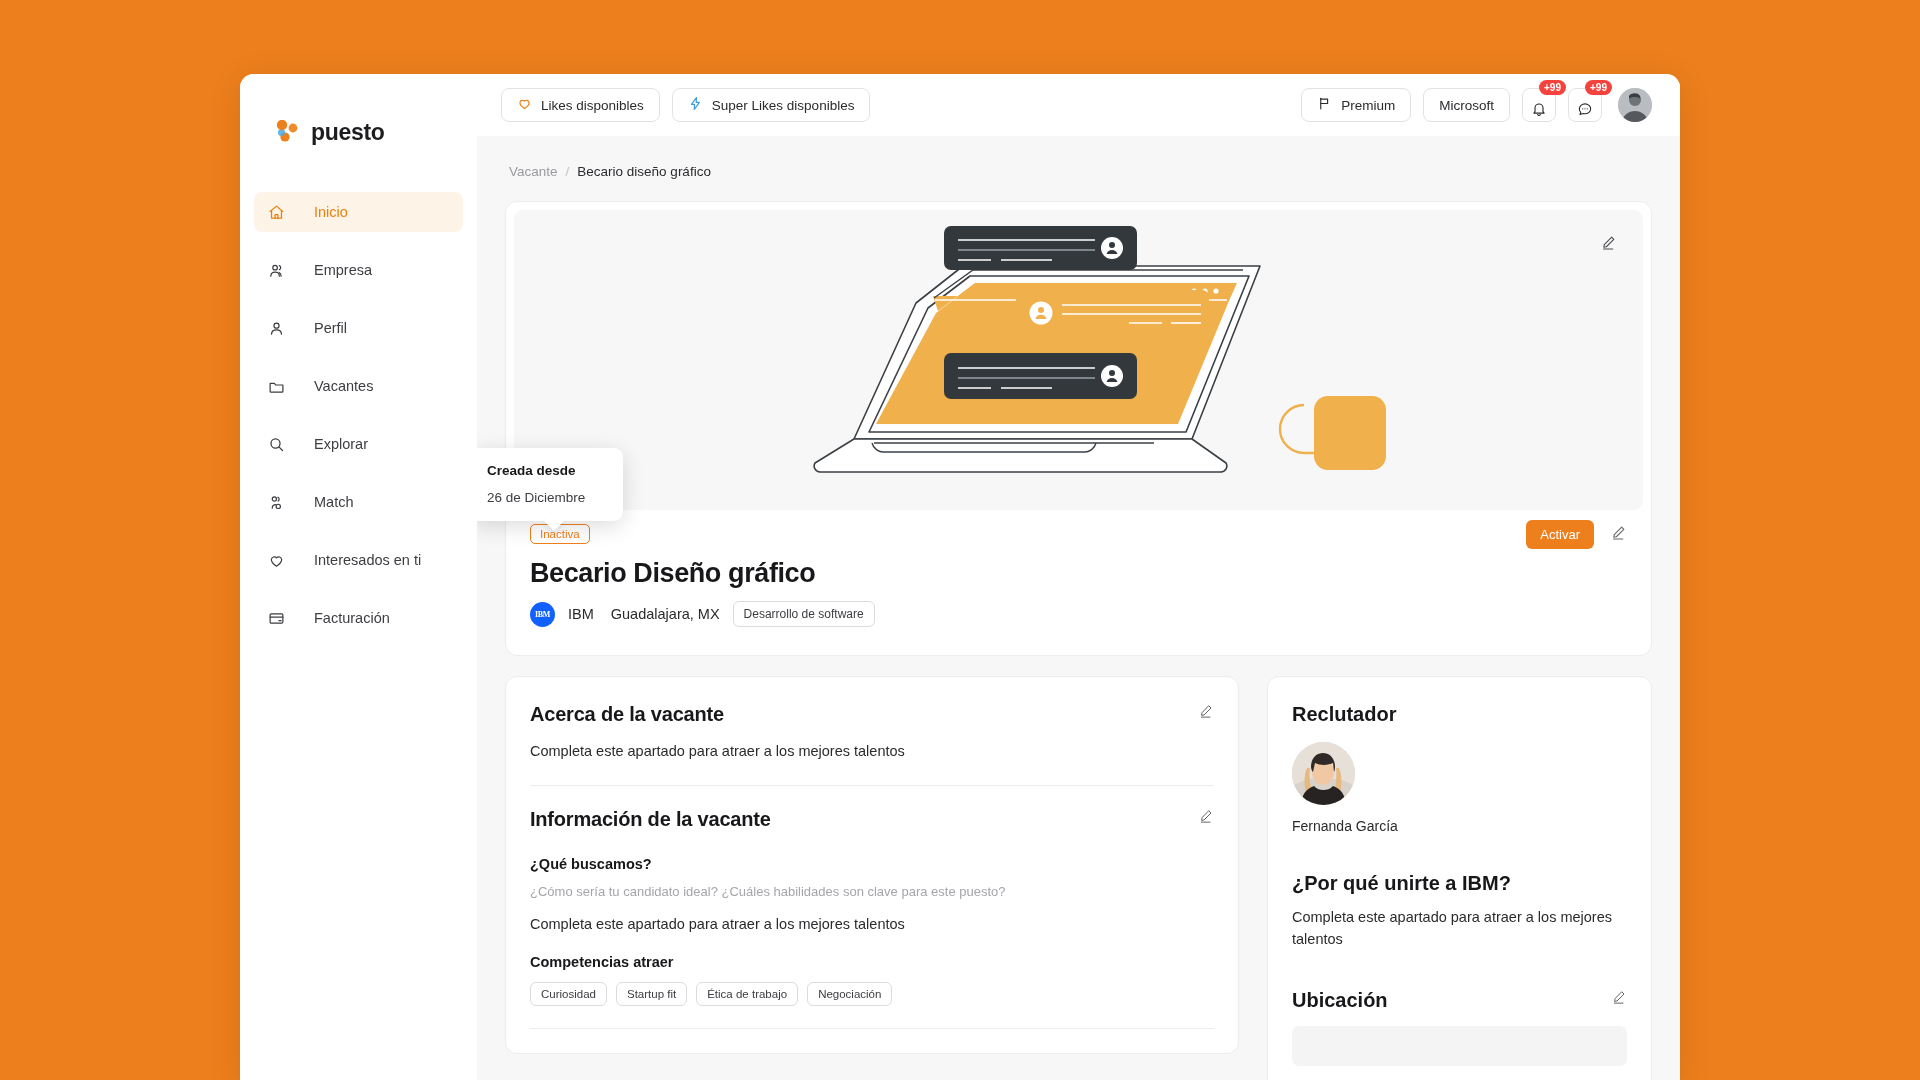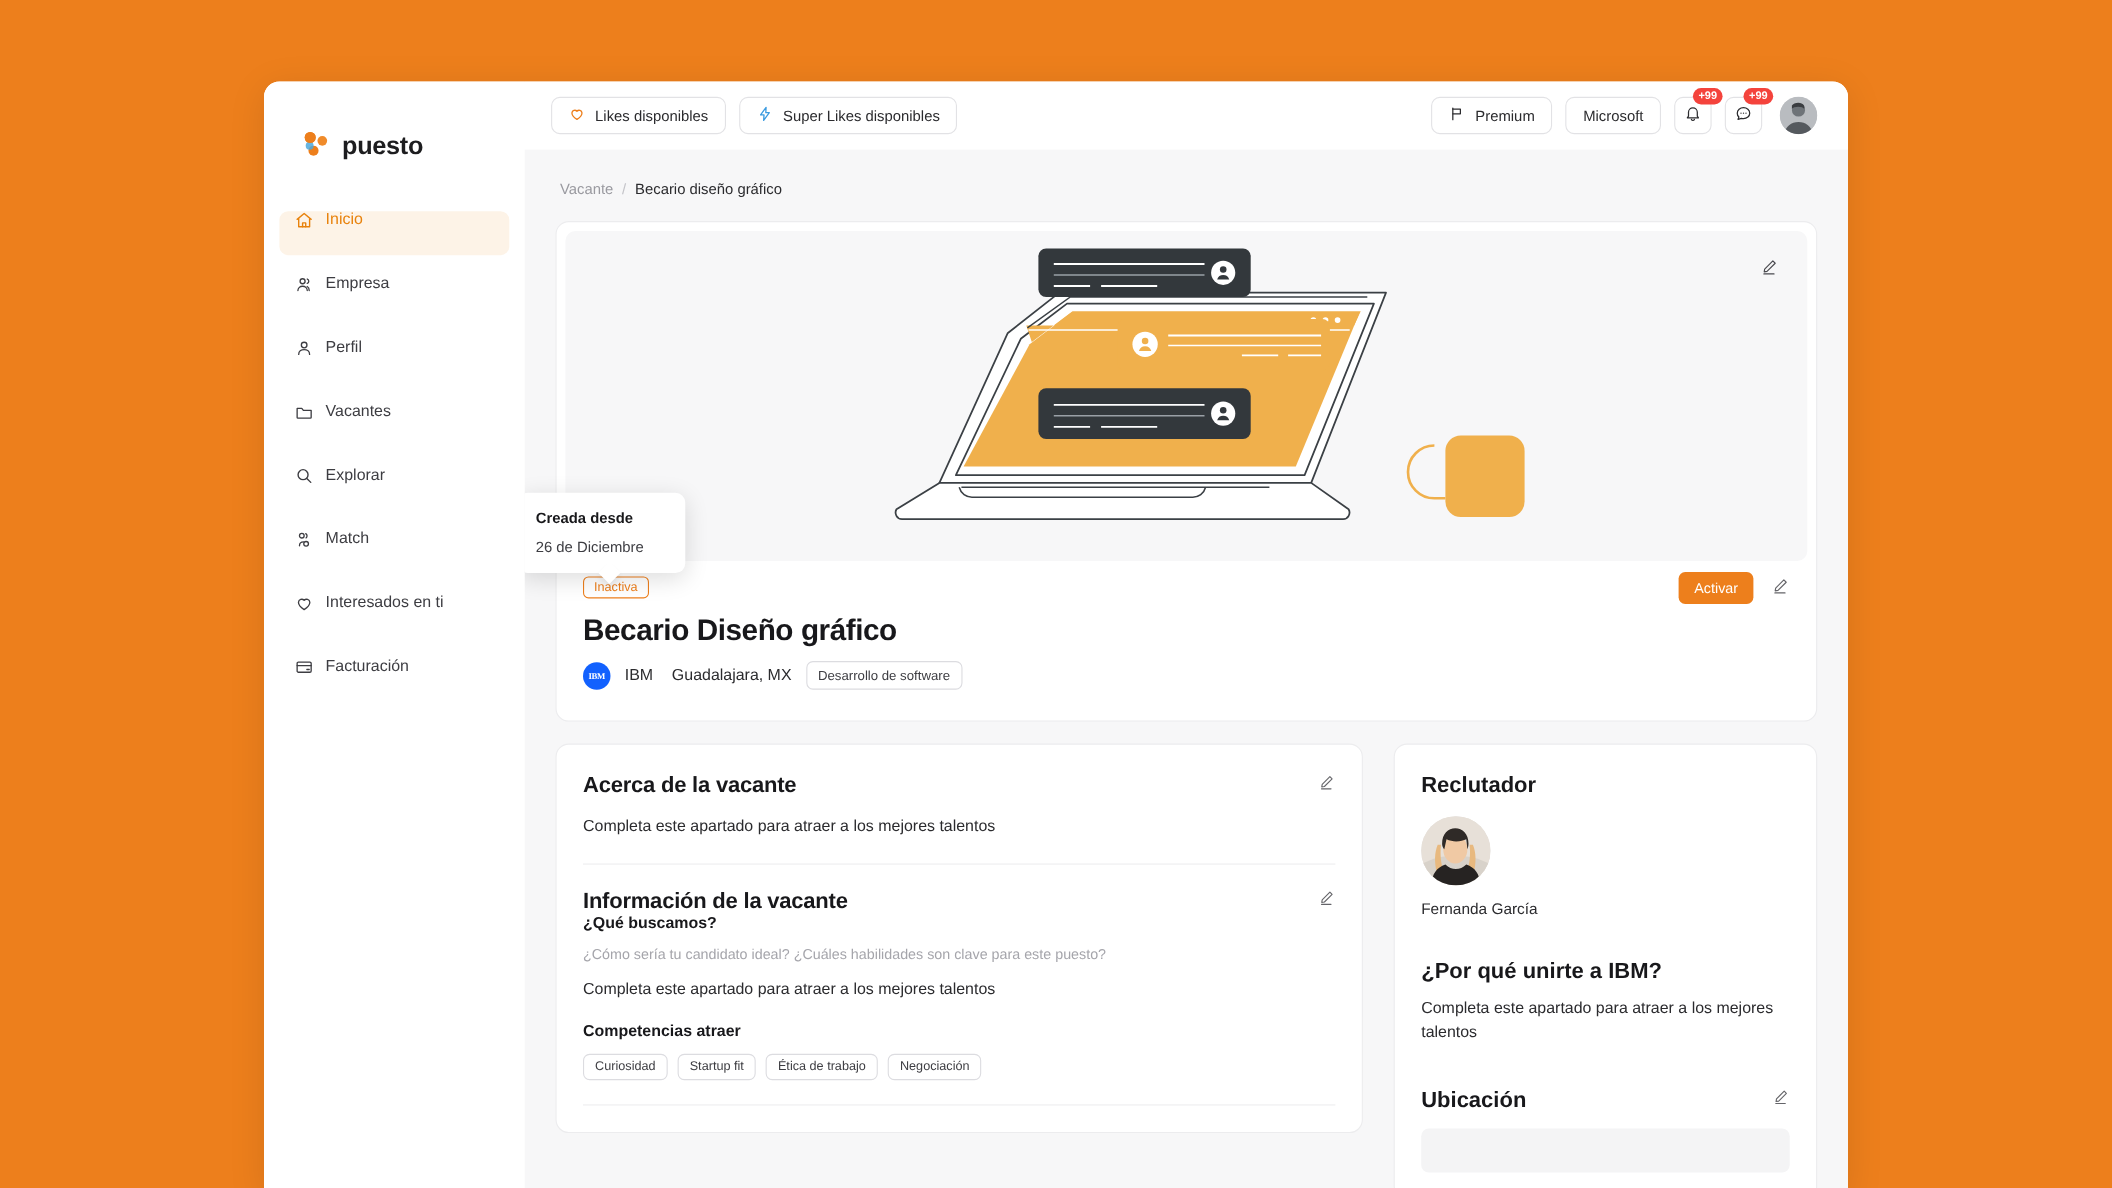--- a/index.html
+++ b/index.html
@@ -26,21 +26,21 @@
     background: #ffffff;
     padding: 28px 0 0 0;
     display: flex; flex-direction: column;
   }
   .brand { display: flex; align-items: center; gap: 9px; padding: 8px 0 0 32px; height: 52px; }
   .brand-mark { width: 30px; height: 30px; position: relative; flex: 0 0 30px; }
   .brand-text { font-size: 23px; font-weight: 600; color: #1d1d1f; letter-spacing: -.3px; }
 
   .nav { margin-top: 38px; padding: 0 14px; display: flex; flex-direction: column; gap: 2px; }
   .nav-item {
-    display: flex; gap: 11px;
+    display: flex; align-items: center; gap: 29px;
     height: 40px; padding: 0 14px; border-radius: 8px;
     color: #3d3d42; font-size: 14.5px; cursor: pointer;
     margin-bottom: 16px;
   }
   .nav-item .nav-icon { width: 17px; height: 17px; display: flex; align-items: center; justify-content: center; flex: 0 0 17px; }
   .nav-item.active { background: #FDF3E7; color: #E8820C; }
   .nav-item.active .nav-icon svg { stroke: #E8820C; }
 
   
   .main { flex: 1; display: flex; flex-direction: column; min-width: 0; }
@@ -55,21 +55,21 @@
   .pill {
     height: 34px; display: inline-flex; align-items: center; gap: 9px;
     padding: 0 15px; border: 1px solid #e2e2e5; border-radius: 8px;
     background: #fff; font-size: 13.5px; color: #2b2b2e; cursor: pointer;
     white-space: nowrap;
   }
   .spacer { flex: 1; }
   .icon-btn {
     position: relative; width: 34px; height: 34px;
     border: 1px solid #e2e2e5; border-radius: 8px; background: #fff;
-    display: flex; align-items: center; justify-content: center; cursor: pointer;
+    display: flex; align-items: flex-end; justify-content: center; cursor: pointer;
   }
   .badge {
     position: absolute; top: -9px; right: -11px;
     background: #F4433C; color: #fff; font-size: 10px; font-weight: 700;
     border-radius: 9px; padding: 1px 5px; line-height: 13px; min-width: 25px; text-align: center;
   }
   .avatar-top {
     width: 34px; height: 34px; border-radius: 50%; overflow: hidden; cursor: pointer;
     background: #cfcfd2; flex: 0 0 34px; margin-left: 4px;
   }
@@ -449,21 +449,21 @@
             <div class="sec-head">
               <div class="sec-title">Información de la vacante</div>
               <span class="edit-ic">
                 <svg width="16" height="16" viewBox="0 0 24 24" fill="none" stroke="#4a4a4f" stroke-width="1.5" stroke-linecap="round" stroke-linejoin="round">
                     <path d="M16.5 4.5 19.5 7.5 9 18l-3.6.6.6-3.6z"></path>
                     <path d="M5 21.2h13"></path>
                   </svg>
               </span>
             </div>
 
-            <div class="sub-label" style="margin-top:1px">¿Qué buscamos?</div>
+            <div class="sub-label" style="margin-top:25px">¿Qué buscamos?</div>
             <div class="placeholder-text">¿Cómo sería tu candidato ideal? ¿Cuáles habilidades son clave para este puesto?</div>
             <div class="sec-body">Completa este apartado para atraer a los mejores talentos</div>
 
             <div class="sub-label">Competencias atraer</div>
             <div class="tags-row">
               <span class="tag-sm">Curiosidad</span>
               <span class="tag-sm">Startup fit</span>
               <span class="tag-sm">Ética de trabajo</span>
               <span class="tag-sm">Negociación</span>
             </div>

